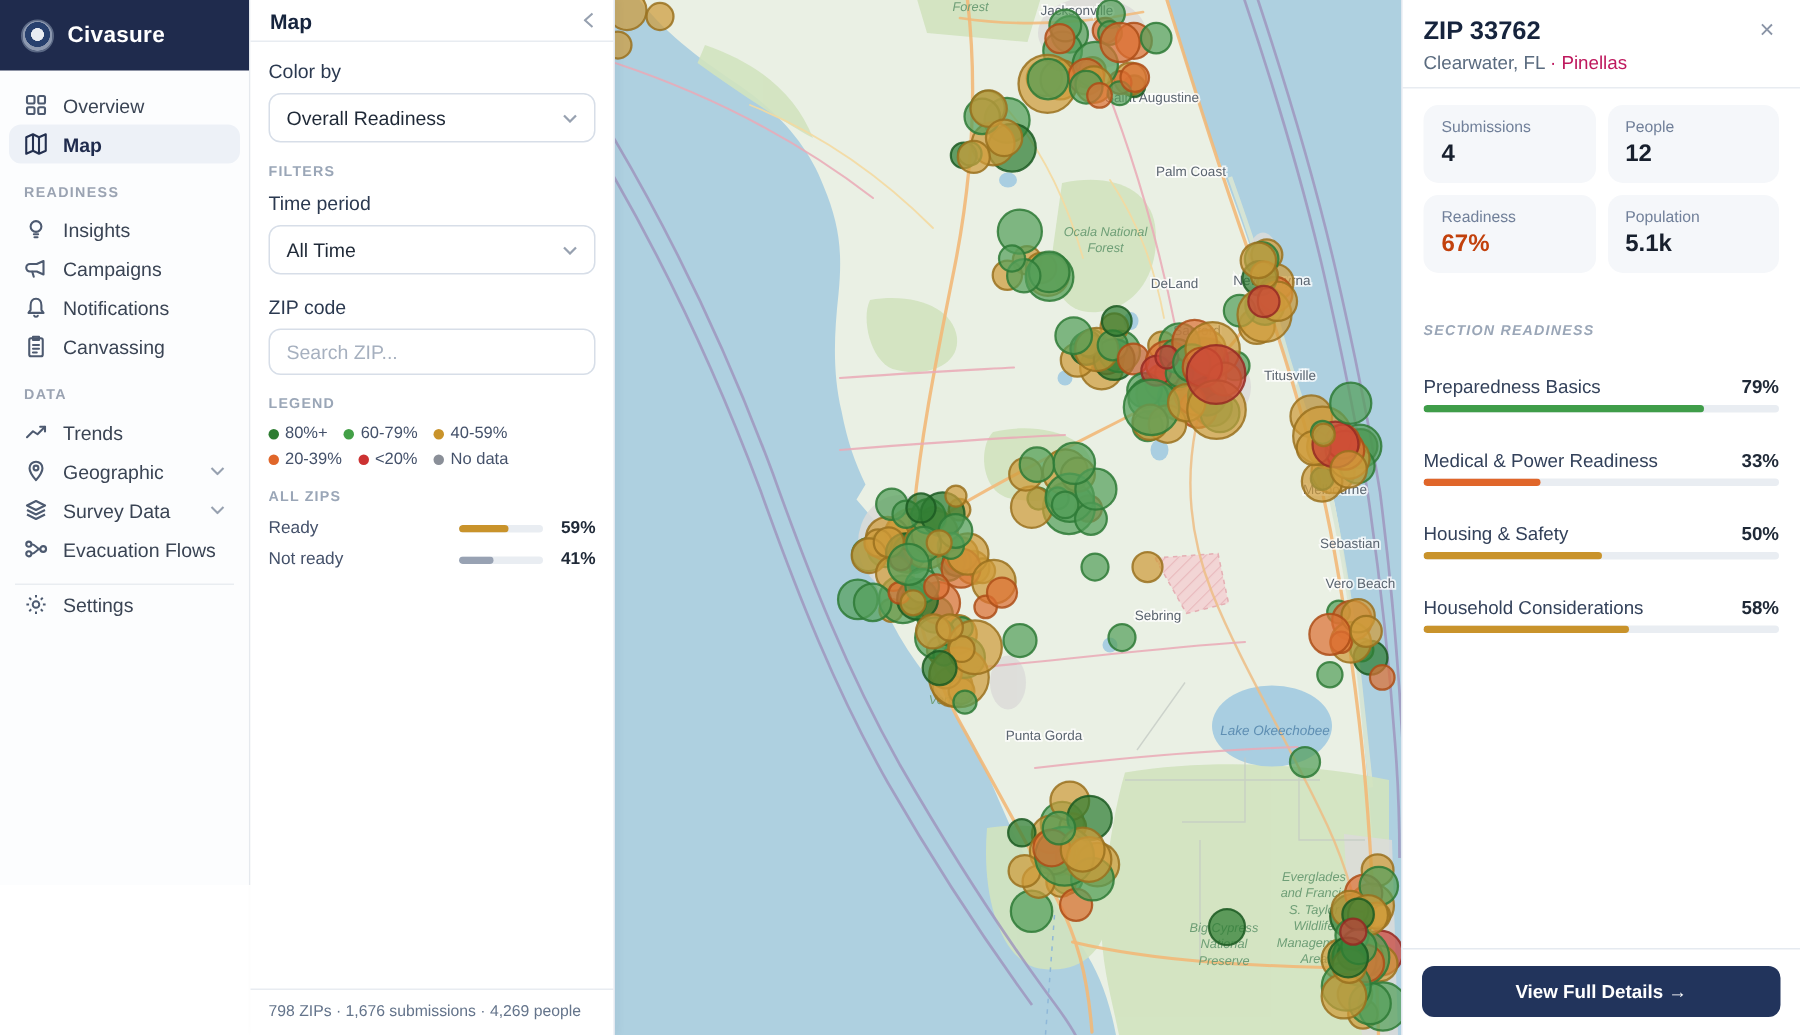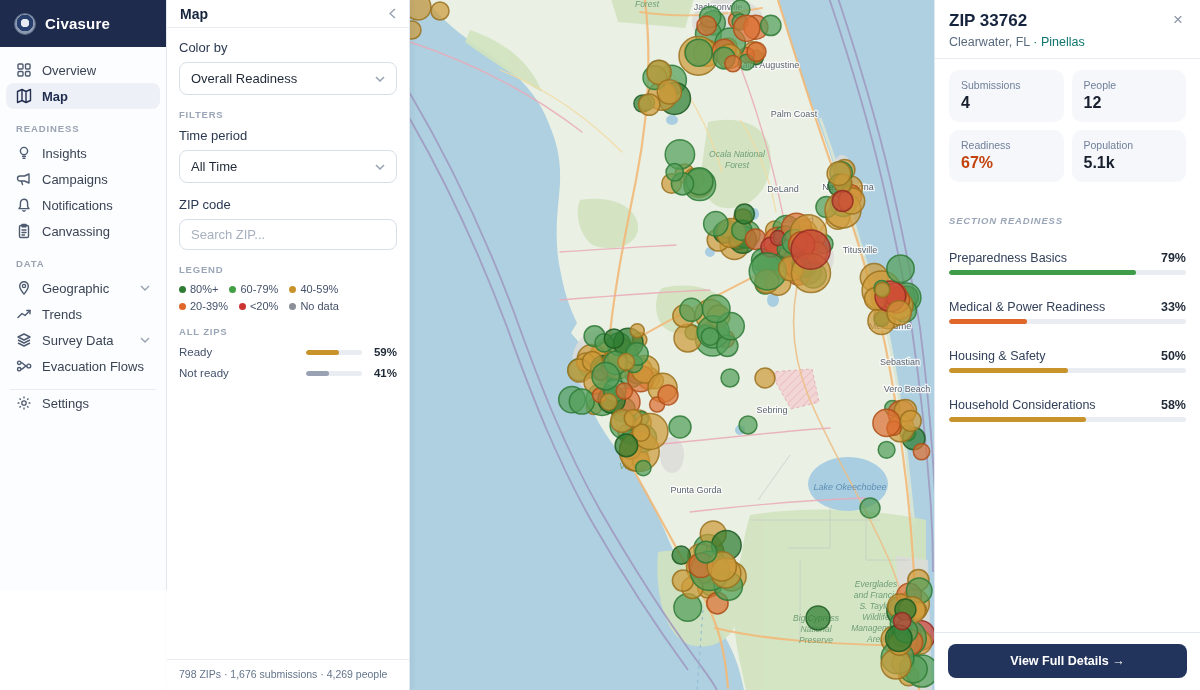--- a/index.html
+++ b/index.html
@@ -54,21 +54,21 @@
   .map-area svg { position:absolute; inset:0; display:block; }
   text.city { font-family:"Liberation Sans",sans-serif; font-size:9px; fill:#5b6570; paint-order:stroke; stroke:#ffffff; stroke-width:2.4px; stroke-opacity:.75; text-anchor:middle; }
   text.nat { font-family:"Liberation Sans",sans-serif; font-size:8.5px; font-style:italic; fill:#6f9f77; text-anchor:middle; }
   text.wat { font-family:"Liberation Sans",sans-serif; font-size:9px; font-style:italic; fill:#5f8fb3; text-anchor:middle; }
 
   
   .detail { width:266px; min-width:266px; background:#fff; border-left:1px solid #e2e8f0; display:flex; flex-direction:column; z-index:3; }
   .dt-head { padding:11px 14px 9px 14px; border-bottom:1px solid #e8ecf1; position:relative; }
   .dt-title { font-size:17px; font-weight:bold; color:#16243d; }
   .dt-sub { font-size:12.5px; color:#5a6b7f; margin-top:4px; }
-  .dt-sub .cnty { color:#0f766e; }
+  .dt-sub .cnty { color:#be185d; }
   .dt-close { position:absolute; right:12px; top:10px; width:20px; height:20px; color:#8a94a6; font-size:17px; line-height:20px; text-align:center; cursor:pointer; }
   .dt-body { padding:11px 14px 0 14px; flex:1; }
   .stat-grid { display:grid; grid-template-columns:1fr 1fr; gap:8px; }
   .stat-card { background:#f5f7fa; border-radius:10px; padding:9px 12px 10px 12px; }
   .stat-lb { font-size:10.5px; color:#71809a; }
   .stat-v { font-size:16px; font-weight:bold; color:#18202e; margin-top:3px; }
   .dt-sec-label { font-size:9.5px; font-weight:bold; letter-spacing:.8px; color:#9aa6b7; margin:33px 0 4px 0;font-style:italic; }
   .sr-row { margin-top:8px; }
   .sr-top { display:flex; justify-content:space-between; align-items:baseline;margin-top:25px; }
   .sr-name { font-size:12.5px; color:#33415a; }
@@ -143,40 +143,40 @@
               <rect x="3.5" y="2.5" width="9" height="12" rx="1.2"></rect>
               <path d="M6,1.5 h4 v2.2 h-4 Z"></path>
               <path d="M6,7 h4 M6,9.5 h4 M6,12 h2.5" stroke-linecap="round"></path>
             </svg>
           </span>
           <span class="ni-lb">Canvassing</span>
         </div>
         <div class="nav-sec">DATA</div>
         <div class="nav-item">
           <span class="ni-ic">
+            <svg viewBox="0 0 16 16" width="16" height="16" fill="none" stroke="currentColor" stroke-width="1.4" stroke-linecap="round" stroke-linejoin="round">
+              <path d="M2,11.5 6,7.5 9,9.5 14,4.5"></path>
+              <path d="M10.8,4.5 H14 V7.7"></path>
+            </svg>
+          </span>
+          <span class="ni-lb">Trends</span>
+        </div>
+        <div class="nav-item">
+          <span class="ni-ic">
             <svg viewBox="0 0 16 16" width="16" height="16" fill="none" stroke="currentColor" stroke-width="1.4" stroke-linejoin="round">
               <path d="M8,1.8 a4.3,4.3 0 0 1 4.3,4.3 c0,3 -4.3,8 -4.3,8 s-4.3,-5 -4.3,-8 A4.3,4.3 0 0 1 8,1.8 Z"></path>
               <circle cx="8" cy="6" r="1.6"></circle>
             </svg>
           </span>
           <span class="ni-lb">Geographic</span>
           <span class="chev">
             <svg width="10" height="6" viewBox="0 0 10 6" fill="none" stroke="currentColor" stroke-width="1.4">
               <path d="M1 1l4 4 4-4"></path>
             </svg>
           </span>
-        </div>
-        <div class="nav-item">
-          <span class="ni-ic">
-            <svg viewBox="0 0 16 16" width="16" height="16" fill="none" stroke="currentColor" stroke-width="1.4" stroke-linecap="round" stroke-linejoin="round">
-              <path d="M2,11.5 6,7.5 9,9.5 14,4.5"></path>
-              <path d="M10.8,4.5 H14 V7.7"></path>
-            </svg>
-          </span>
-          <span class="ni-lb">Trends</span>
         </div>
         <div class="nav-item">
           <span class="ni-ic">
             <svg viewBox="0 0 16 16" width="16" height="16" fill="none" stroke="currentColor" stroke-width="1.4" stroke-linejoin="round">
               <path d="M8,2 14,5 8,8 2,5 Z"></path>
               <path d="M2,8 8,11 14,8"></path>
               <path d="M2,11 8,14 14,11"></path>
             </svg>
           </span>
           <span class="ni-lb">Survey Data</span>

